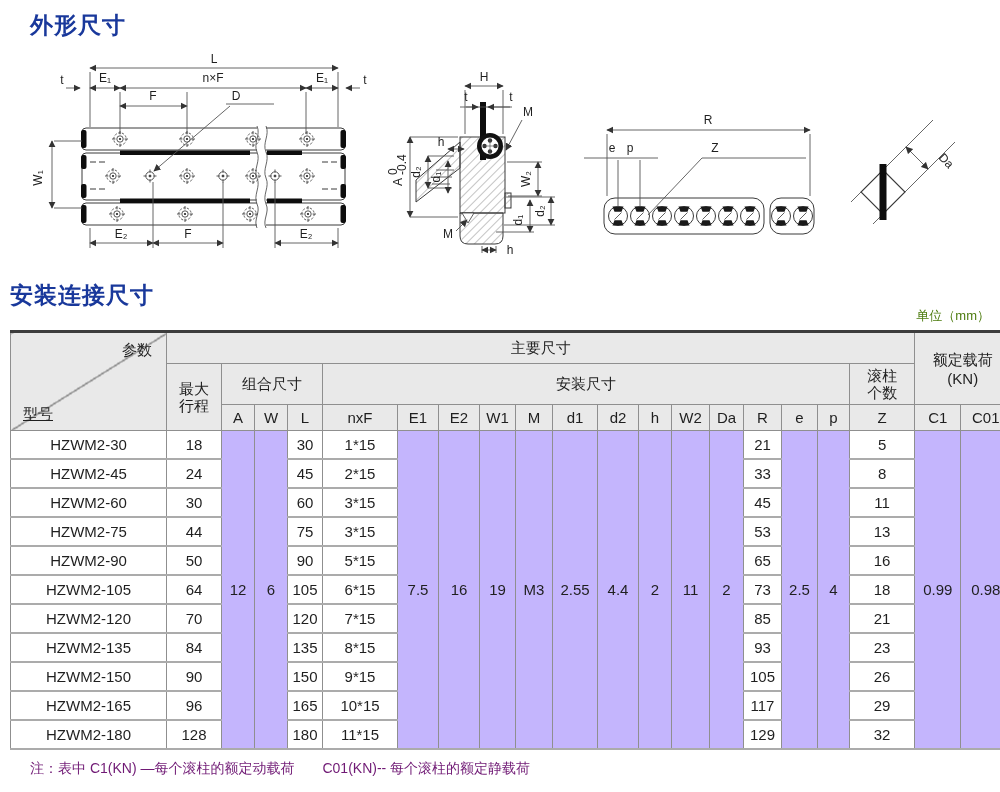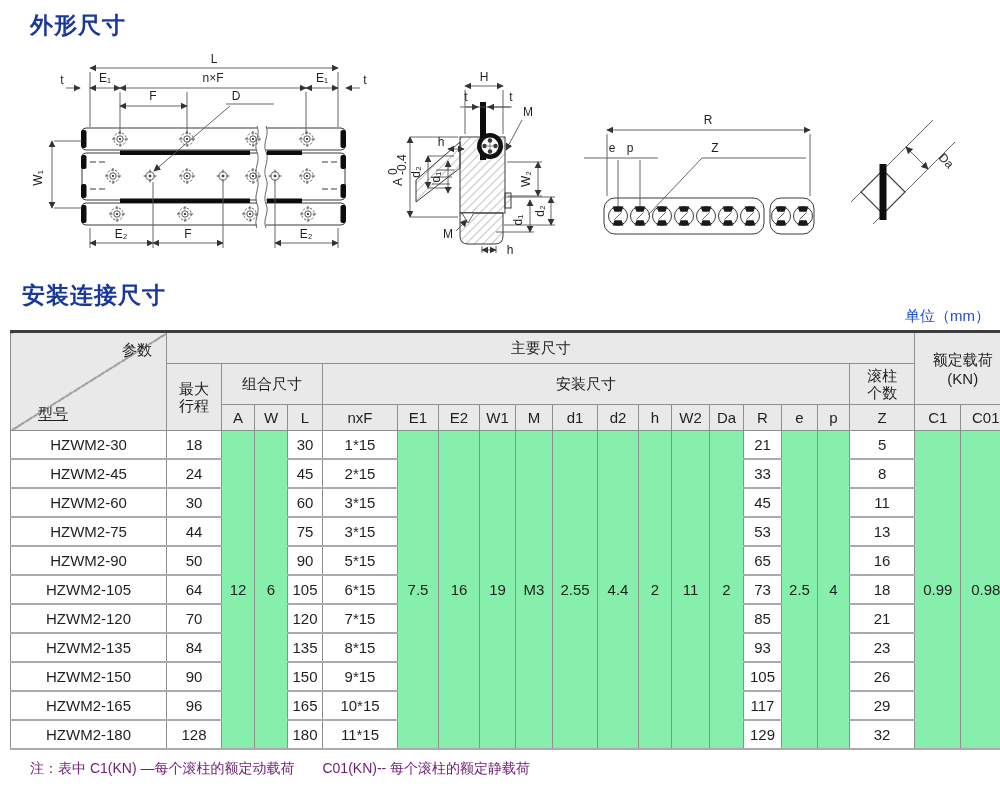--- a/index.html
+++ b/index.html
@@ -6,22 +6,22 @@
   body{
     width:1000px;height:792px;position:relative;background:#fff;
     font-family:"Liberation Sans","DejaVu Sans",sans-serif;color:#1f1f1f;
     overflow:hidden;
   }
   .title{
     position:absolute;margin:4px;font-size:23px;font-weight:bold;color:var(--title-blue,#19389b);
     letter-spacing:1px;
   }
   #title-outline{top:6px;left:26px;}
-  #title-mounting{top:276px;left:18px;}
-  #unit-label{position:absolute;top:307px;right:10px;font-size:15px;color:#1d4ed8;}
+  #title-mounting{top:276px;left:6px;}
+  #unit-label{position:absolute;top:307px;right:10px;font-size:13px;color:#4d7c0f;}
   #note{position:absolute;top:760px;left:30px;font-size:14px;color:#701a75;white-space:pre;}
   svg{position:absolute;overflow:visible;}
   svg text{font-family:"Liberation Sans","DejaVu Sans",sans-serif;font-size:12px;fill:#1f1f1f;}
   #dwg-top-view{left:26px;top:42px;}
   #dwg-section{left:396px;top:50px;}
   #dwg-roller-strip{left:580px;top:96px;}
   #dwg-roller-detail{left:848px;top:112px;}
 
   table#dims{
     position:absolute;top:330px;left:0;width:1000px;
@@ -30,32 +30,32 @@
   }
   #dims th,#dims td{
     border:1px solid #8f8f8f;text-align:center;vertical-align:middle;
     padding:0;font-weight:normal;overflow:hidden;
   }
   #dims thead th{background:var(--header-bg,#e9e9e9);}
   #dims thead tr.r1 th{height:30px;}
   #dims thead tr.r2 th{height:40px;line-height:1.15;}
   #dims thead tr.r3 th{height:25px;}
   #dims tbody td{height:27px;border-bottom:2px solid #ababab;background:#fff;}
-  #dims td.merged{background:#86efac;}
+  #dims td.merged{background:#c4b5fd;}
   th.corner{
     position:relative;
     background:
       linear-gradient(to bottom right,
         rgba(0,0,0,0) calc(50% - 0.8px),
         #8f8f8f calc(50% - 0.8px), #8f8f8f calc(50% + 0.8px),
         rgba(0,0,0,0) calc(50% + 0.8px)),
       var(--header-bg,#e9e9e9) !important;
   }
   th.corner .c-top{position:absolute;top:8px;right:14px;}
-  th.corner .c-bottom{position:absolute;bottom:6px;left:27px;text-decoration:underline;}
+  th.corner .c-bottom{position:absolute;bottom:6px;left:12px;text-decoration:underline;}
 </style>
 </head>
 <body style="--title-blue: #19389b; --header-bg: #e9e9e9;">
 
 <h1 class="title" id="title-outline">外形尺寸</h1>
 
 <svg id="dwg-top-view" width="370" height="235" viewBox="0 0 370 235">
   <defs>
     <marker id="m1" viewBox="0 0 10 10" refX="9" refY="5" markerWidth="8" markerHeight="8" orient="auto-start-reverse">
       <path d="M0,0 L10,5 L0,10 z" fill="#333"></path>

